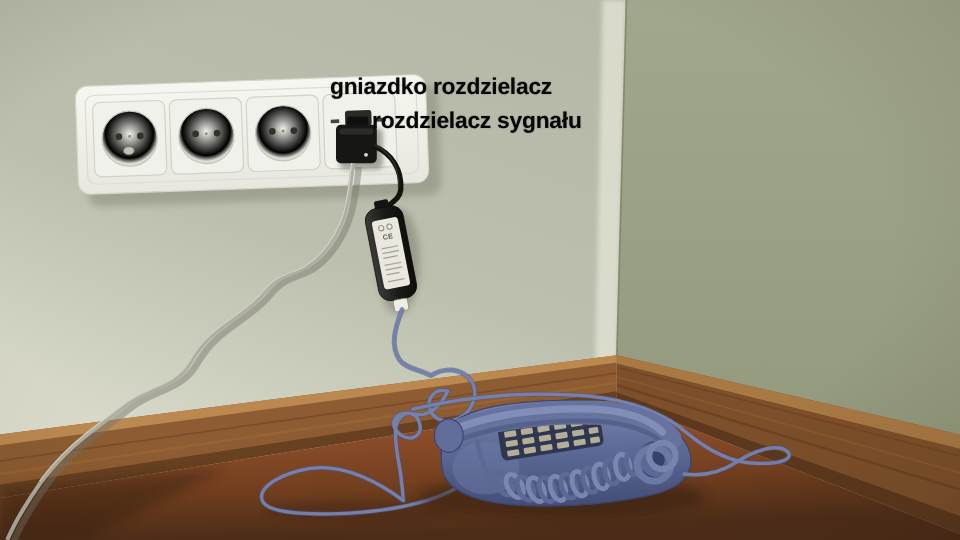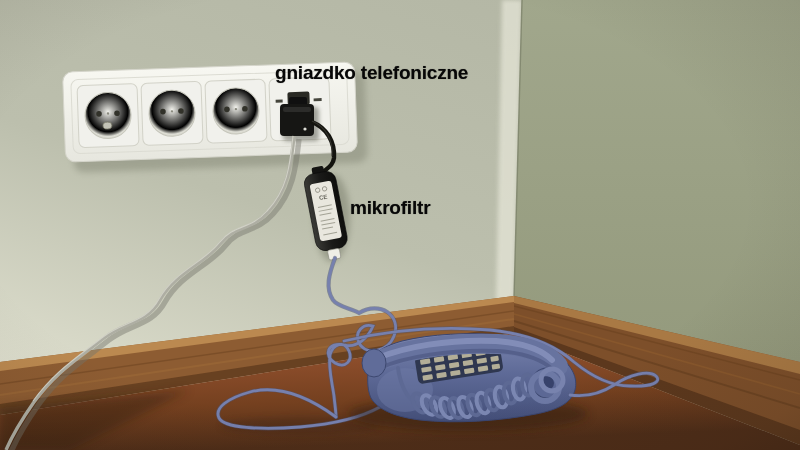--- a/index.html
+++ b/index.html
@@ -254,15 +254,15 @@
       <ellipse class="coil c2" cx="519" cy="389" rx="6" ry="10.5" transform="rotate(-8 519 389)"></ellipse>
       <ellipse class="coil c1" cx="528" cy="385" rx="6" ry="10.5" transform="rotate(-6 528 385)"></ellipse>
       <circle cx="545" cy="387" r="14" fill="none" stroke="#6d79a5" stroke-width="6"></circle>
       <circle cx="552" cy="380" r="11" fill="none" stroke="#7883ae" stroke-width="5"></circle>
     </g>
   </g>
 
   <rect x="0" y="0" width="800" height="450" fill="url(#vign)"></rect>
 </svg>
 
-<div class="lbl" style="left:275px;top:62px;">gniazdko telefoniczne</div>
-<div class="lbl" style="left:350px;top:197px;">mikrofiltr</div>
+<div class="lbl" style="left:275px;top:62px;">gniazdko rozdzielacz</div>
+<div class="lbl" style="left:310px;top:91px;">rozdzielacz sygnału</div>
 </div>
 
 </body></html>

